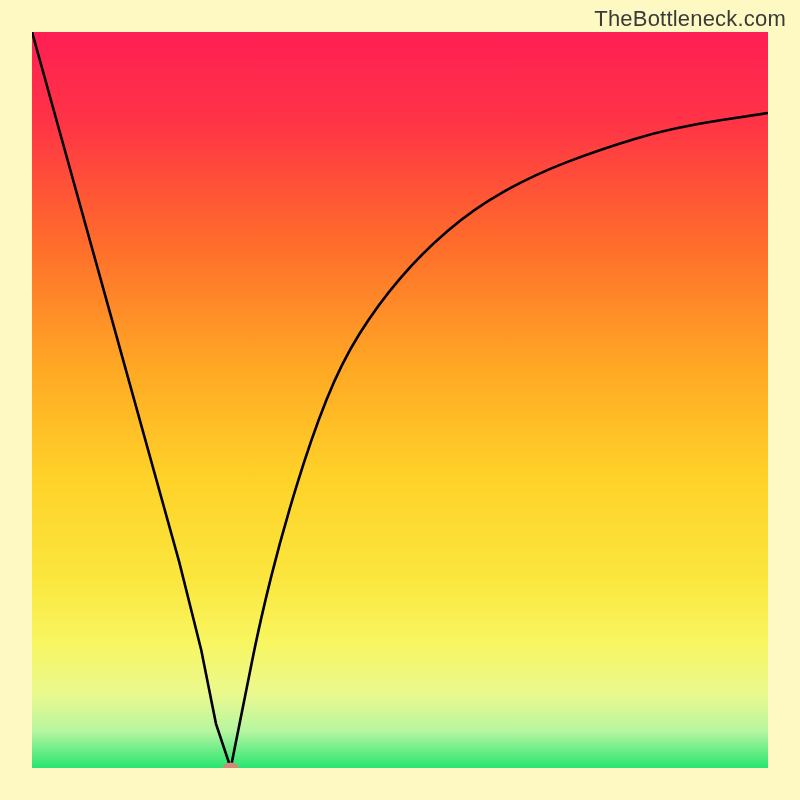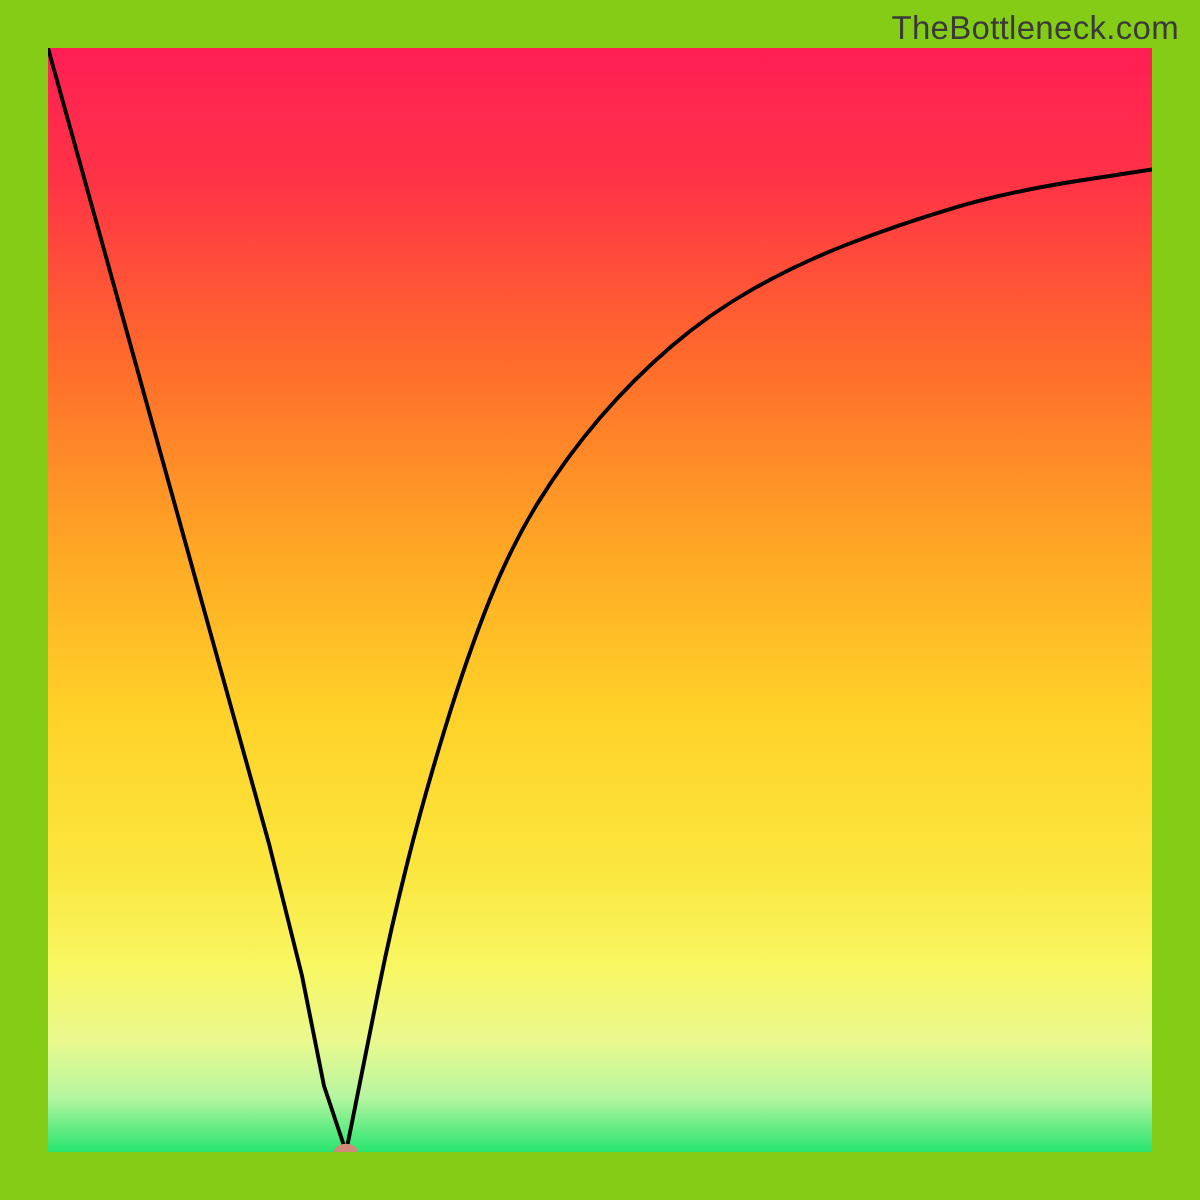--- a/index.html
+++ b/index.html
@@ -10,21 +10,21 @@
     background: #000;
     overflow: hidden;
     font-family: Arial, Helvetica, sans-serif;
   }
   .frame {
     position: absolute;
     top: 0;
     left: 0;
     width: 800px;
     height: 800px;
-    background: #84cc16;
+    background: #fef9c3;
   }
   .plot-area {
     position: absolute;
     top: 32px;
     left: 32px;
     width: 736px;
     height: 736px;
   }
   .watermark {
     position: absolute;

